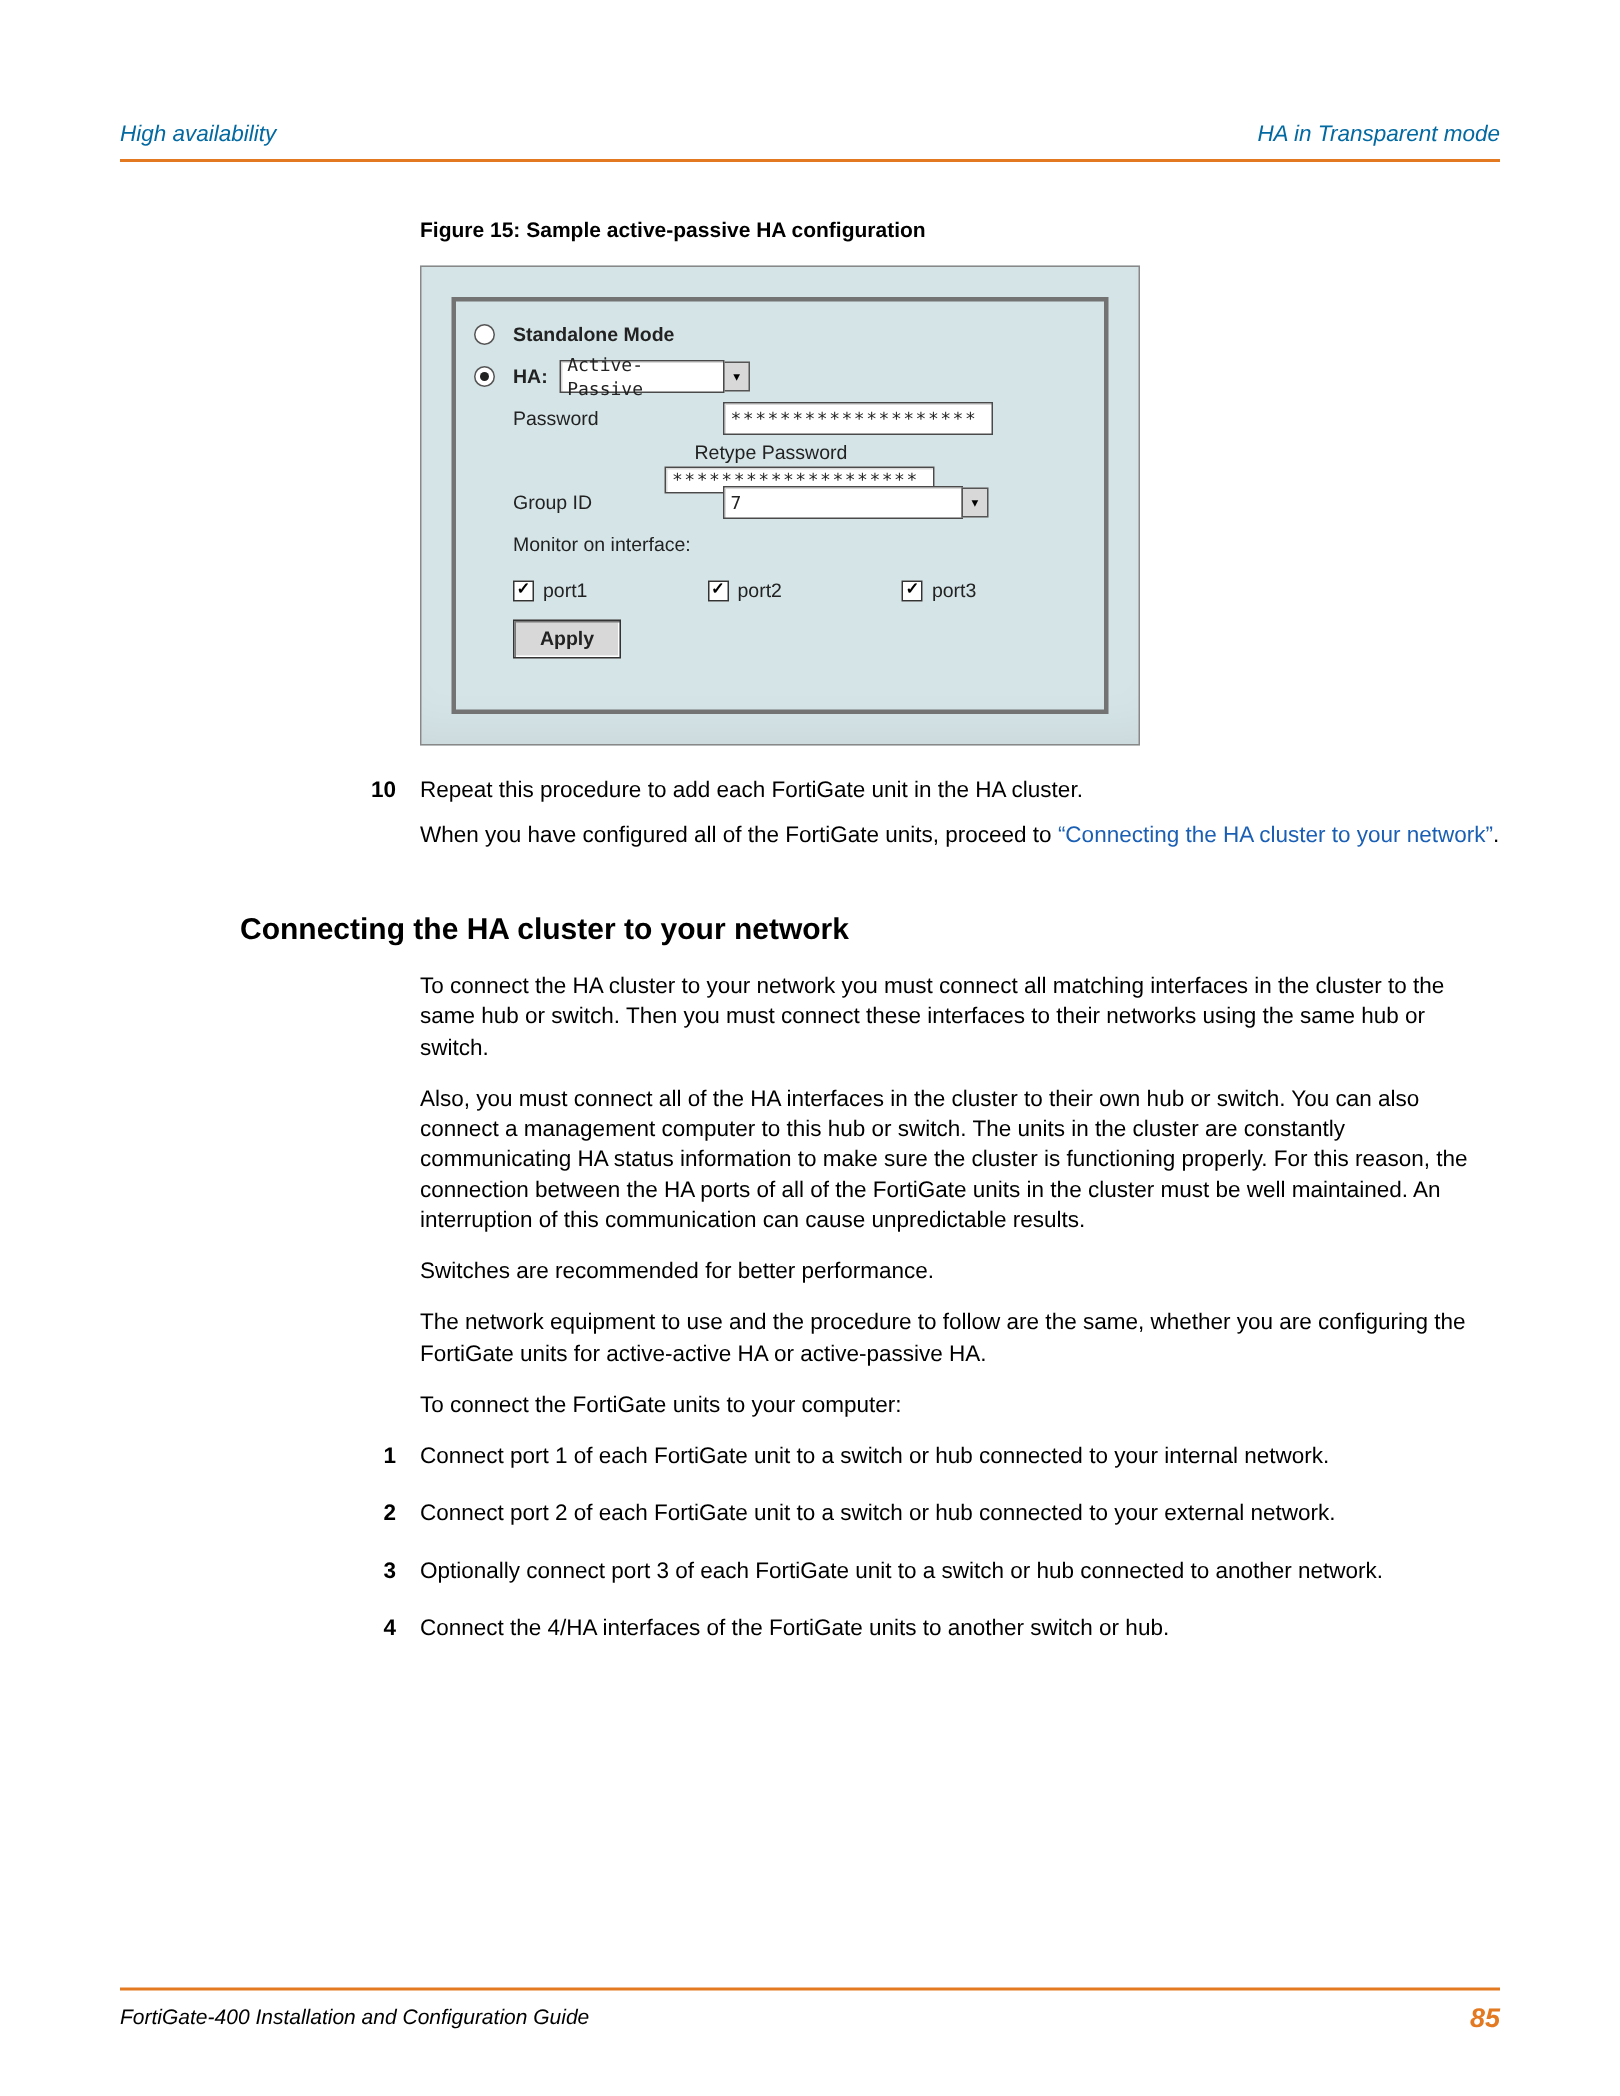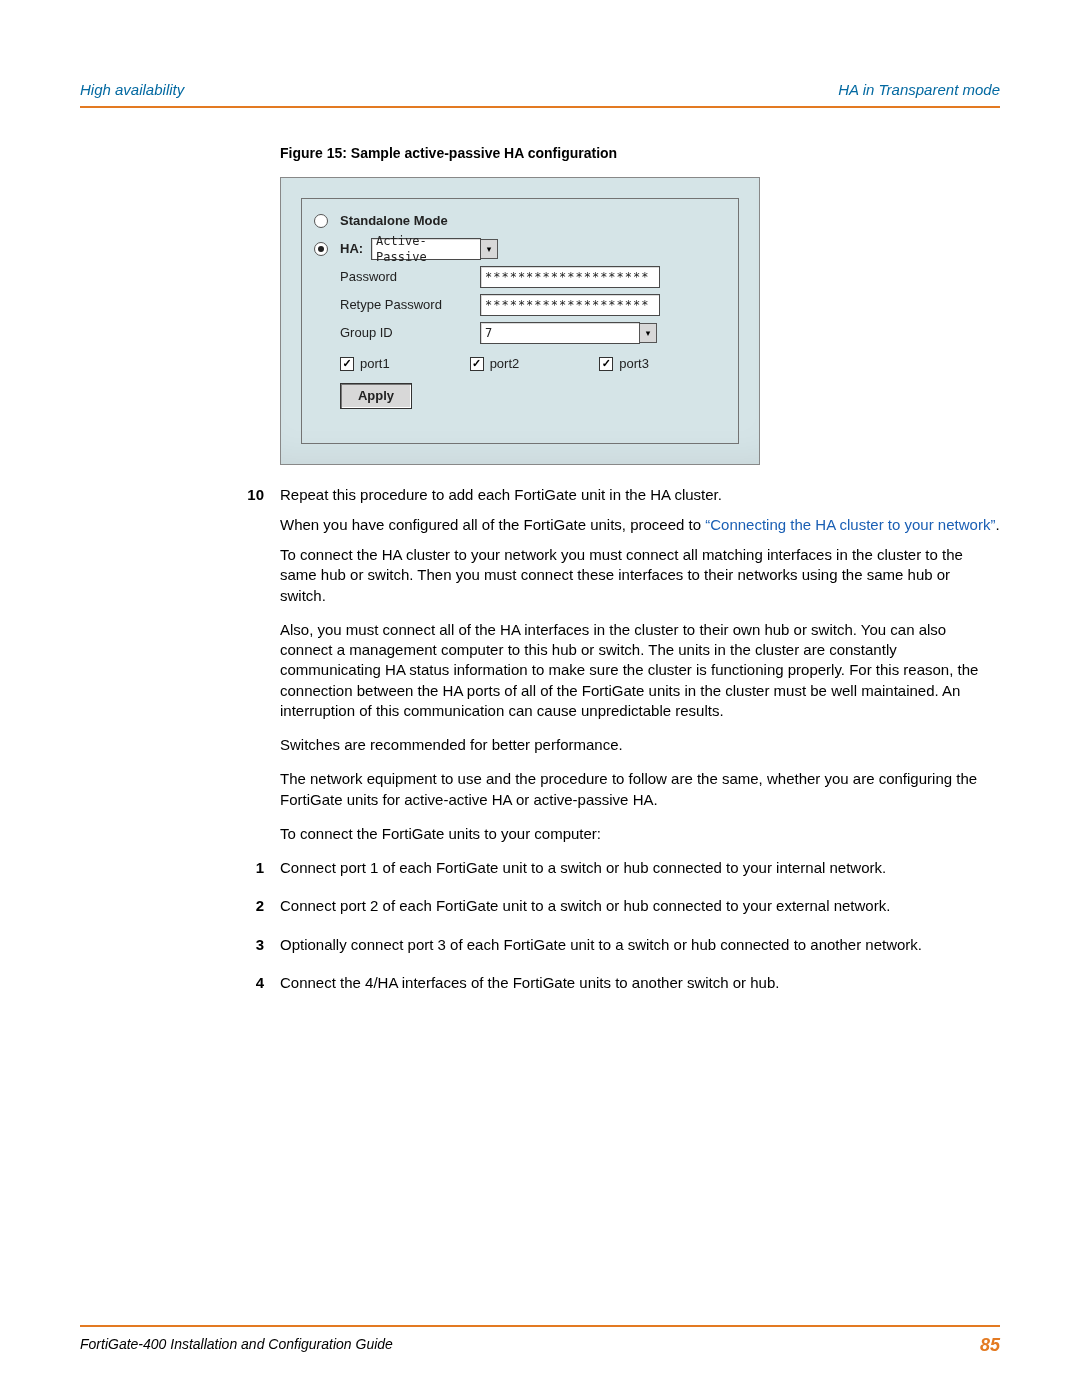--- a/index.html
+++ b/index.html
@@ -34,21 +34,21 @@
   .ha-figure {
     width: 480px;
     background: #d5e4e7;
     border: 1px solid #888;
     box-sizing: border-box;
     box-shadow: inset 0 -30px 40px -30px rgba(0,0,0,0.08);
   }
   .ha-inner {
     margin: 20px;
     padding: 8px 12px 34px 12px;
-    border: 1px solid #737373;
+    border: 3px solid #737373;
     background: transparent;
     font-family: "Verdana", Arial, sans-serif;
     font-size: 13px;
     color: #222;
   }
   .form-row { display: flex; align-items: center; height: 28px; }
   .radio {
     width:12px;height:12px;border:1px solid #555;border-radius:50%;
     background:#fff;display:inline-flex;align-items:center;justify-content:center;
     margin-right:12px; flex:0 0 12px;
@@ -134,33 +134,36 @@
           <span style="font-weight:bold;margin-right:8px">HA:</span>
           <span class="field-input field-sel">Active-Passive</span>
           <span class="field-sel-arrow">▾</span>
         </div>
 
         <div class="form-row" style="padding-left:26px;">
           <span class="label-col">Password</span>
           <span class="field-input field-pw">********************</span>
         </div>
 
-        <div class="form-row" style="padding-left:26px;">
+        <div class="form-row" style="padding-left:26px;flex-direction:column;">
           <span class="label-col">Retype Password</span>
           <span class="field-input field-pw">********************</span>
         </div>
 
         <div class="form-row" style="padding-left:26px;">
           <span class="label-col">Group ID</span>
           <span class="group-wrap">
             <span class="field-input field-group">7</span>
             <span class="field-sel-arrow">▾</span>
           </span>
         </div>
 
+        <div class="form-row" style="padding-left:26px;">
+          <span>Monitor on interface:</span>
+        </div>
 
         <div class="port-row" style="padding-left:26px;">
           <span class="port-item">
             <span class="chk"></span>
             <span>port1</span>
           </span>
           <span class="port-item">
             <span class="chk"></span>
             <span>port2</span>
           </span>
@@ -182,20 +185,21 @@
       <div class="step-body" style="margin-left:0;">
         <p>Repeat this procedure to add each FortiGate unit in the HA cluster.</p>
         <p>
           <span>When you have configured all of the FortiGate units, proceed to </span><span class="xref">“Connecting the HA cluster to your network”</span><span>.</span>
         </p>
       </div>
     </div>
 
   </div>
 
+  <div class="section-hd">Connecting the HA cluster to your network</div>
 
   <div class="content-block" style="margin-top:0;">
     <p class="para">To connect the HA cluster to your network you must connect all matching interfaces in the cluster to the same hub or switch. Then you must connect these interfaces to their networks using the same hub or switch.</p>
     <p class="para">Also, you must connect all of the HA interfaces in the cluster to their own hub or switch. You can also connect a management computer to this hub or switch. The units in the cluster are constantly communicating HA status information to make sure the cluster is functioning properly. For this reason, the connection between the HA ports of all of the FortiGate units in the cluster must be well maintained. An interruption of this communication can cause unpredictable results.</p>
     <p class="para">Switches are recommended for better performance.</p>
     <p class="para">The network equipment to use and the procedure to follow are the same, whether you are configuring the FortiGate units for active-active HA or active-passive HA.</p>
     <p class="para">To connect the FortiGate units to your computer:</p>
 
     <div class="step">
       <div class="step-num" style="margin-left:-76px;">1</div>

